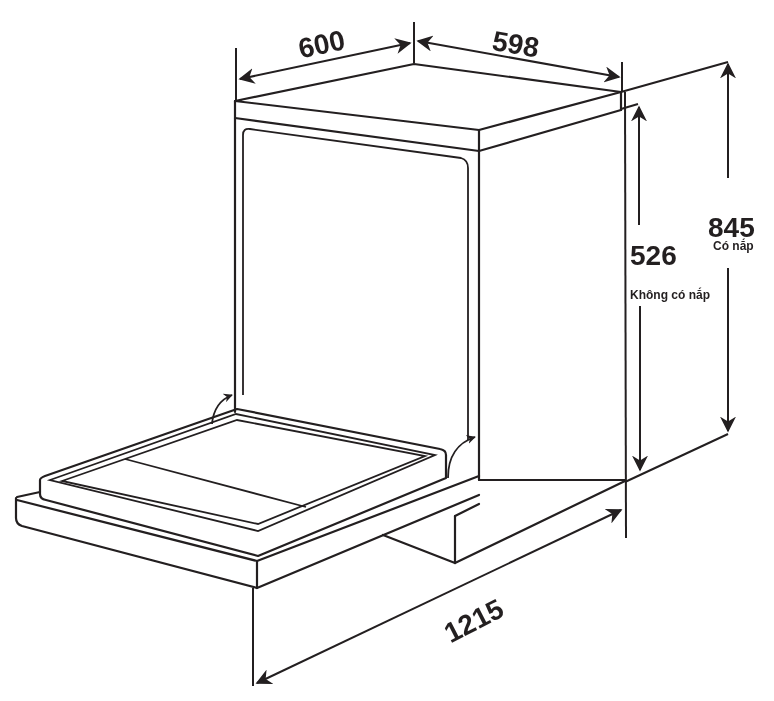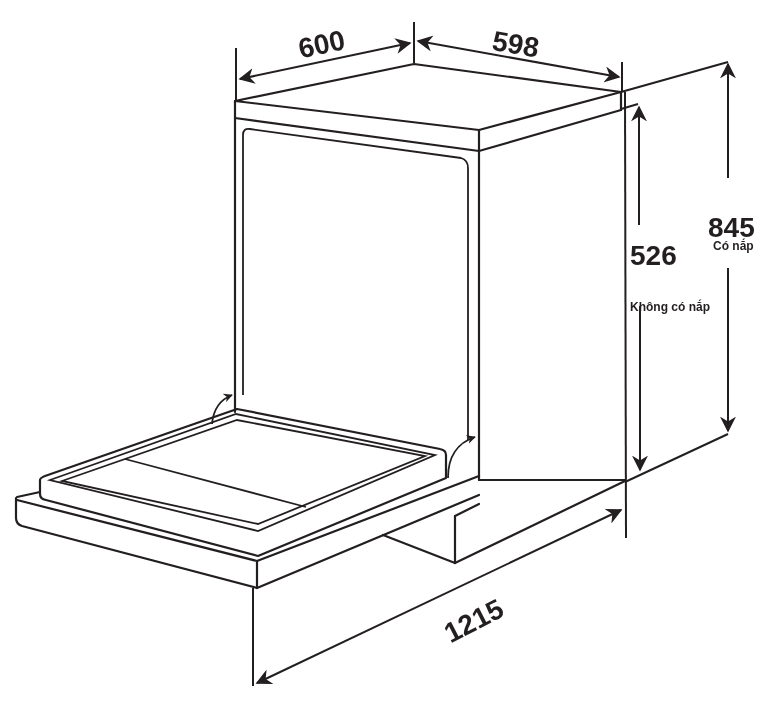--- a/index.html
+++ b/index.html
@@ -112,15 +112,15 @@
 <div class="label big" style="left:296px; top:36px; transform:rotate(-12deg); transform-origin:left top;">600</div>
 
 <div class="label big" style="left:495px; top:27px; transform:rotate(10deg); transform-origin:left top;">598</div>
 
 <div class="label big" style="left:708px; top:194px;margin-top:20px;">845</div>
 
 <div class="label small" style="left:713px; top:240px;">Có nắp</div>
 
 <div class="label big" style="left:630px; top:242px;">526</div>
 
-<div class="label small" style="left:630px; top:301px;">Không có nắp</div>
+<div class="label small" style="left:630px; top:289px;">Không có nắp</div>
 
 <div class="label big" style="left:440px; top:623px; transform:rotate(-27deg); transform-origin:left top;">1215</div>
 
 </body></html>

